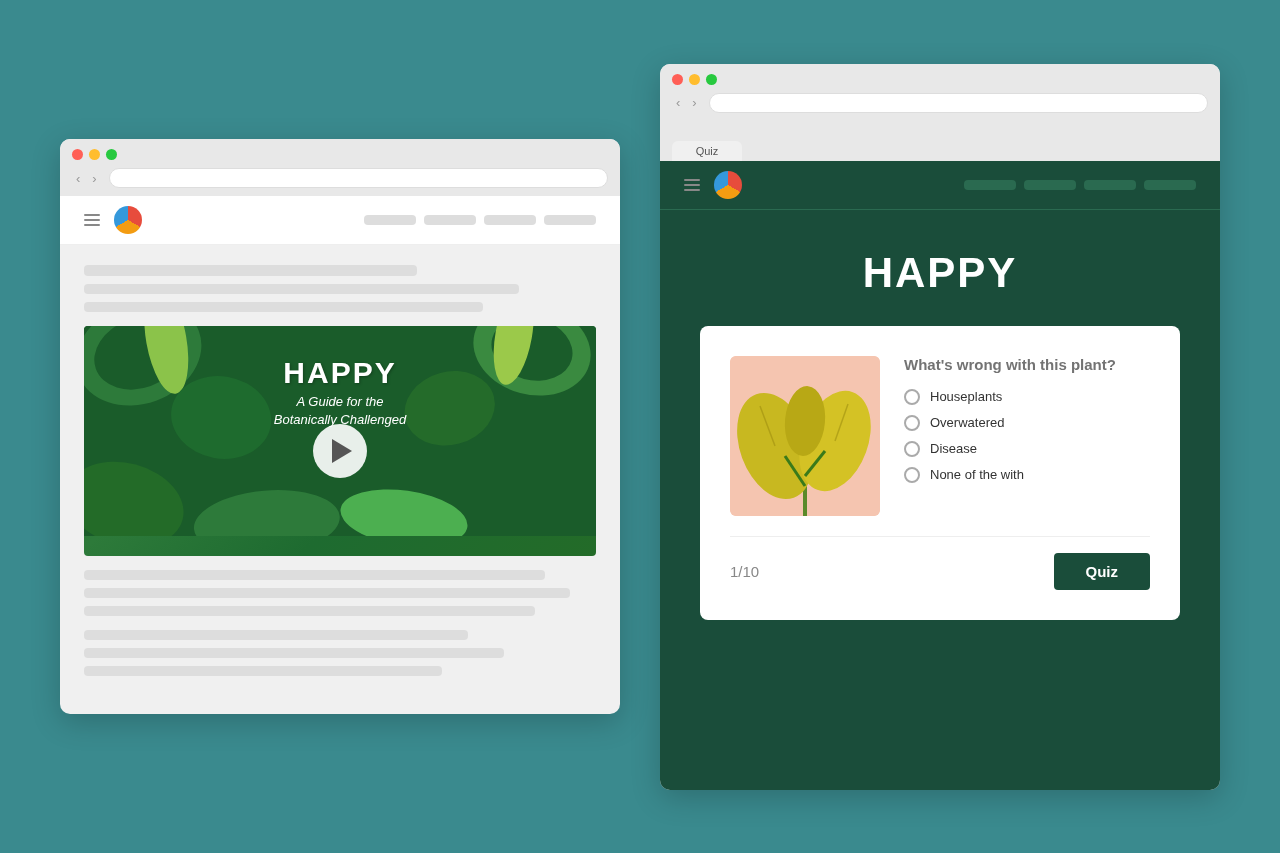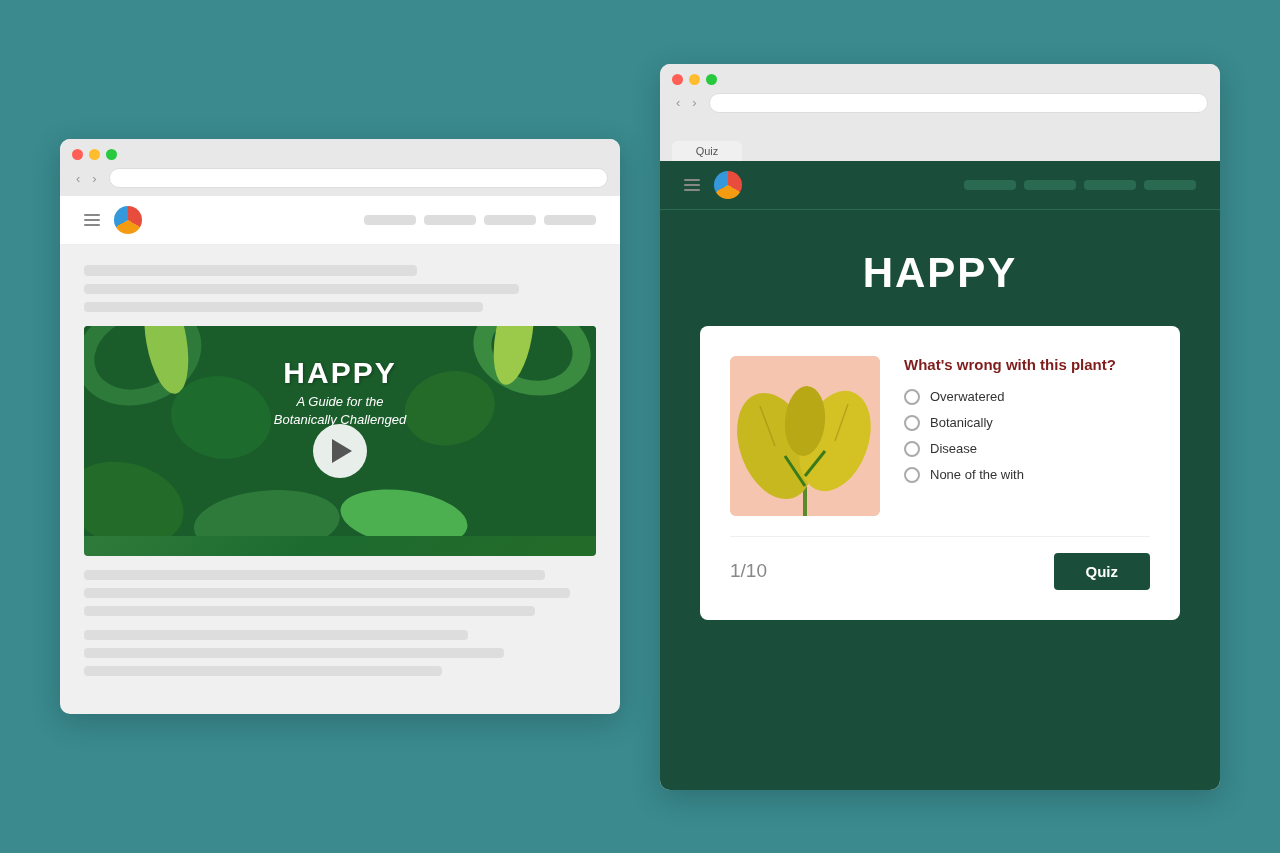--- a/index.html
+++ b/index.html
@@ -244,21 +244,21 @@
       overflow: hidden;
     }
 
     .quiz-right {
       flex: 1;
     }
 
     .quiz-question {
       font-size: 15px;
       font-weight: 700;
-      color: #7f1d1d;
+      color: #737373;
       margin-bottom: 16px;
     }
 
     .quiz-option {
       display: flex;
       align-items: center;
       gap: 10px;
       margin-bottom: 10px;
       font-size: 13px;
       color: #333;
@@ -276,21 +276,21 @@
     .quiz-footer {
       display: flex;
       align-items: center;
       justify-content: space-between;
       margin-top: 20px;
       padding-top: 16px;
       border-top: 1px solid #eee;
     }
 
     .quiz-progress {
-      font-size: 19px;
+      font-size: 15px;
       color: #888;
     }
 
     .next-btn {
       background: #1a4d3a;
       color: white;
       border: none;
       padding: 10px 32px;
       border-radius: 4px;
       font-size: 15px;
@@ -460,25 +460,25 @@
             <line x1="75" y1="130" x2="55" y2="100" stroke="#3a7a1a" stroke-width="3"></line>
             <line x1="75" y1="120" x2="95" y2="95" stroke="#3a7a1a" stroke-width="3"></line>
           </svg>
         </div>
 
         <div class="quiz-right">
           <div class="quiz-question">What's wrong with this plant?</div>
 
           <div class="quiz-option">
             <div class="radio-circle"></div>
-            <span>Overwatered</span>
+            <span>Houseplants</span>
           </div>
           <div class="quiz-option">
             <div class="radio-circle"></div>
-            <span>Botanically</span>
+            <span>Overwatered</span>
           </div>
           <div class="quiz-option">
             <div class="radio-circle"></div>
             <span>Disease</span>
           </div>
           <div class="quiz-option">
             <div class="radio-circle"></div>
             <span>None of the with</span>
           </div>
         </div>

